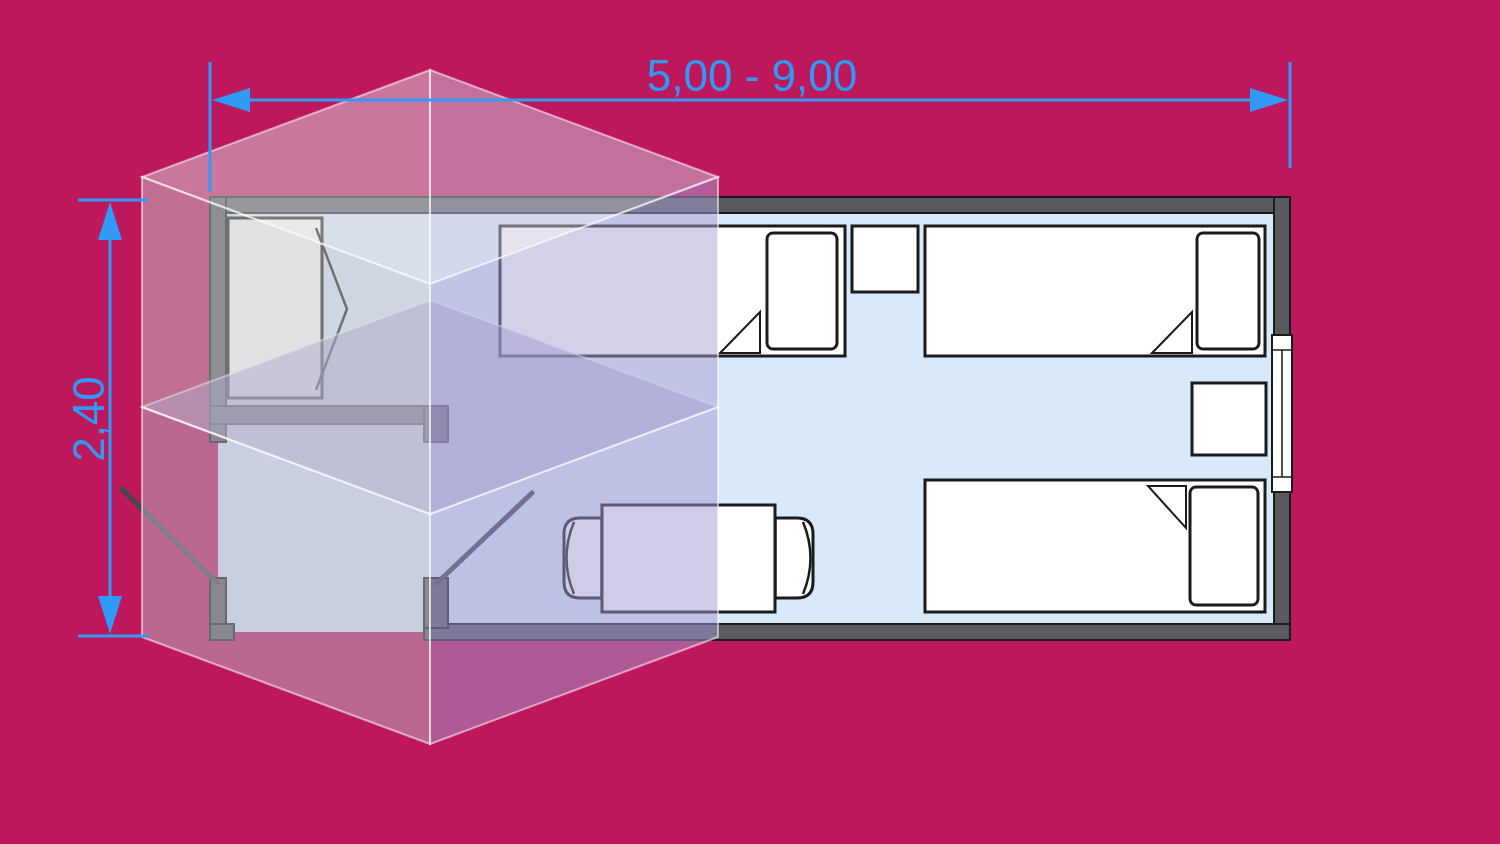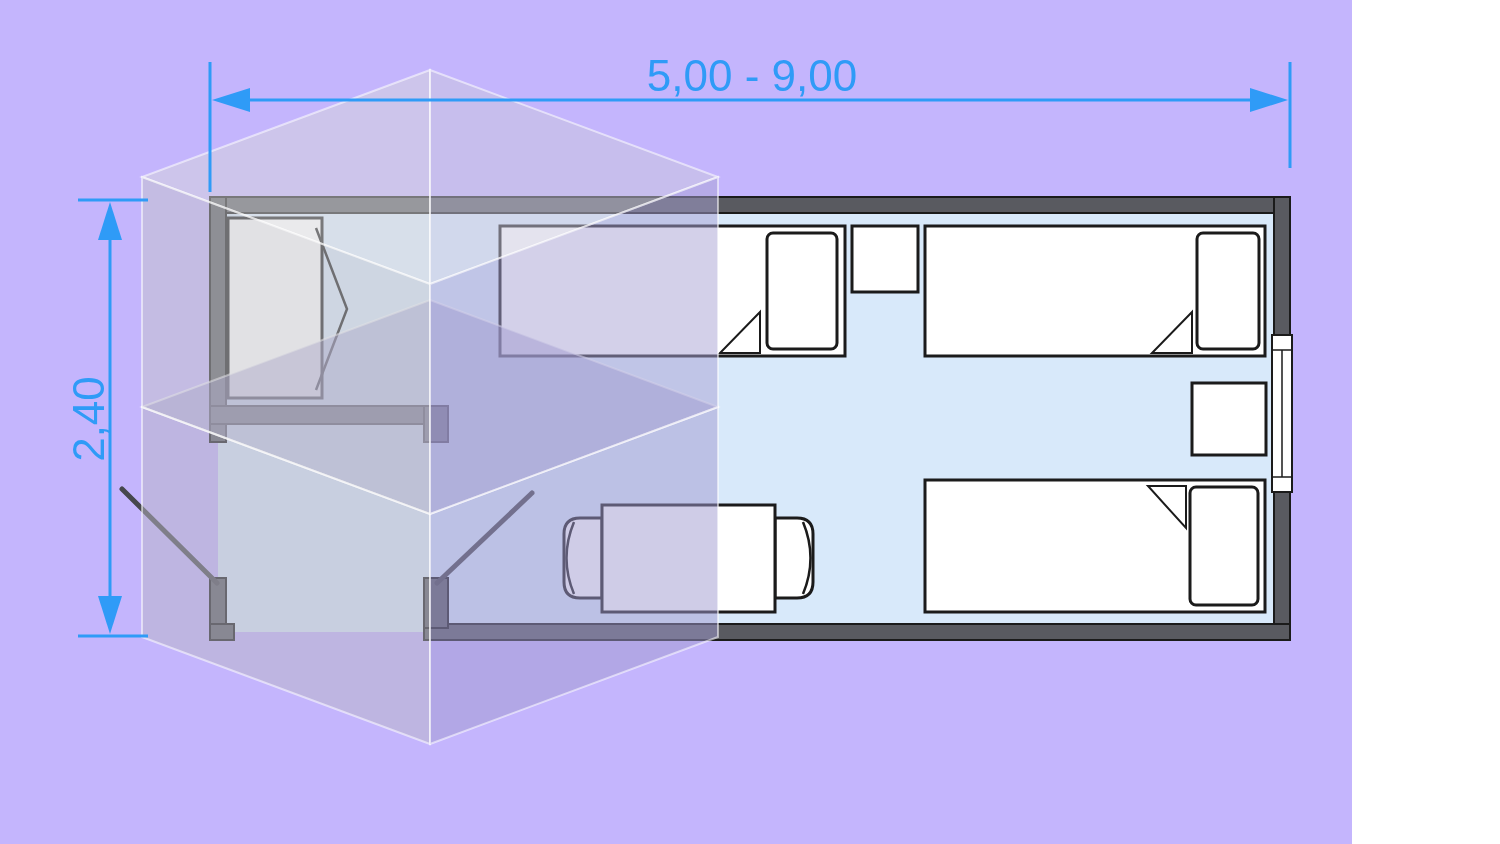--- a/index.html
+++ b/index.html
@@ -1,16 +1,16 @@
 <!DOCTYPE html>
 <html><head>
 <meta charset="utf-8">
 <style>
   html,body{margin:0;padding:0;background:#ffffff;}
-  .stage{position:relative;width:1352px;height:844px;background:#c4b5fd;overflow:hidden;
+  .stage{position:relative;width:1500px;height:844px;background:#be185d;overflow:hidden;
          font-family:"Liberation Sans",sans-serif;}
   svg{display:block;}
   
   .wall{fill:#595A60;stroke:#1B1B1B;stroke-width:2;}
   .floor{fill:#D8E9FA;stroke:none;}
   
   .furn{fill:#FFFFFF;stroke:#1B1B1B;stroke-width:3;}
   .furn-thin{fill:#FFFFFF;stroke:#1B1B1B;stroke-width:2;}
   .furnline{fill:none;stroke:#1B1B1B;stroke-width:2.5;}
   .doorleaf{fill:none;stroke:#46474D;stroke-width:5;stroke-linecap:round;}

